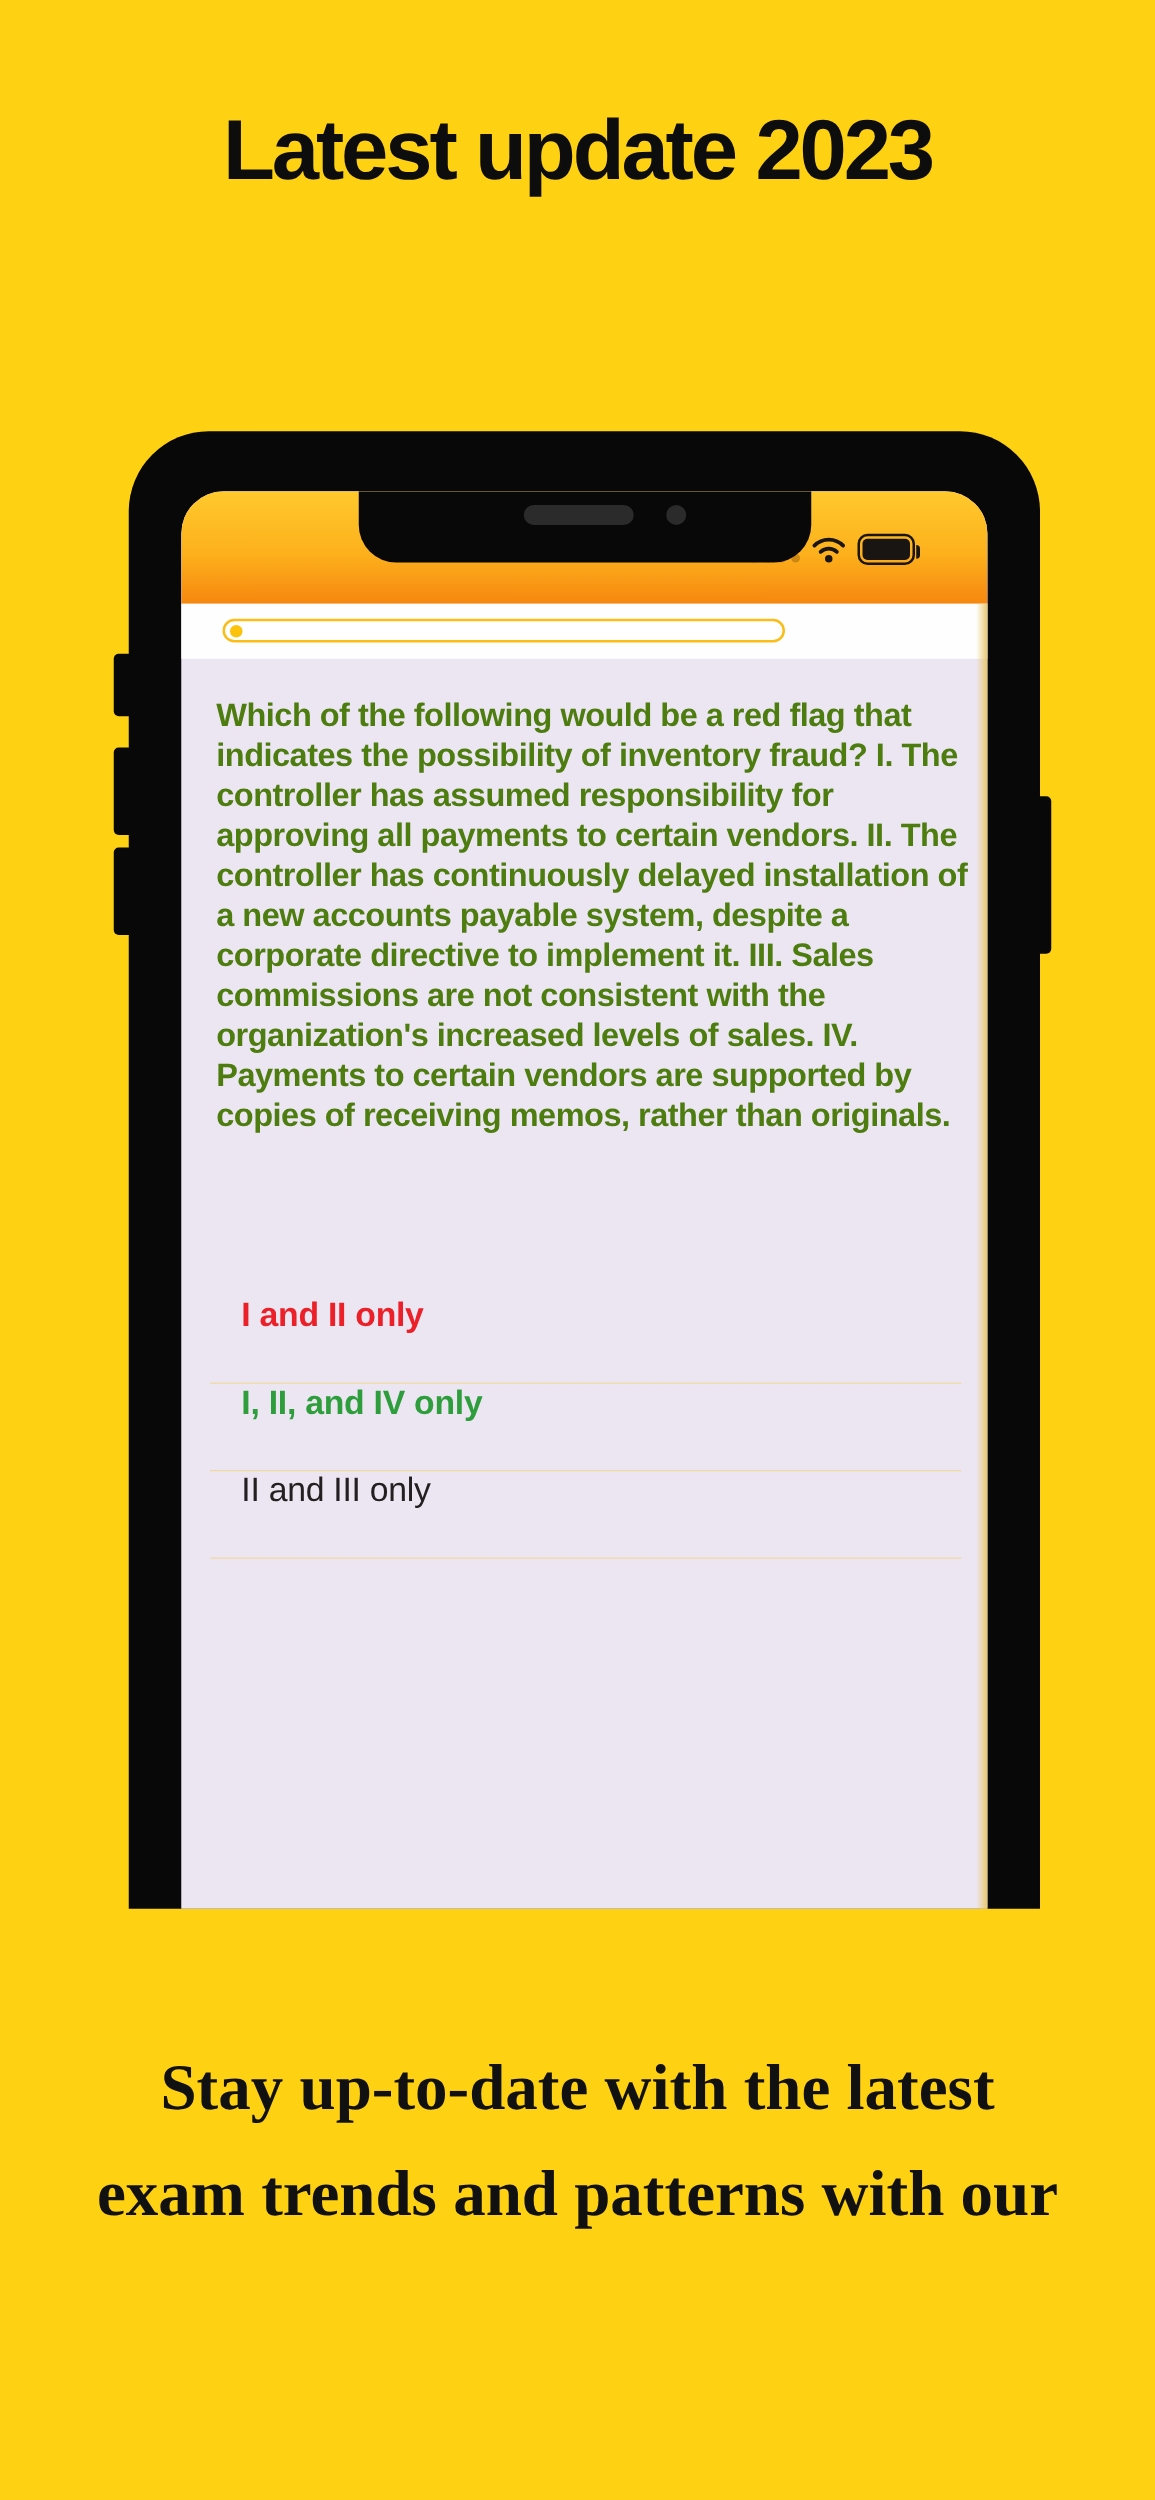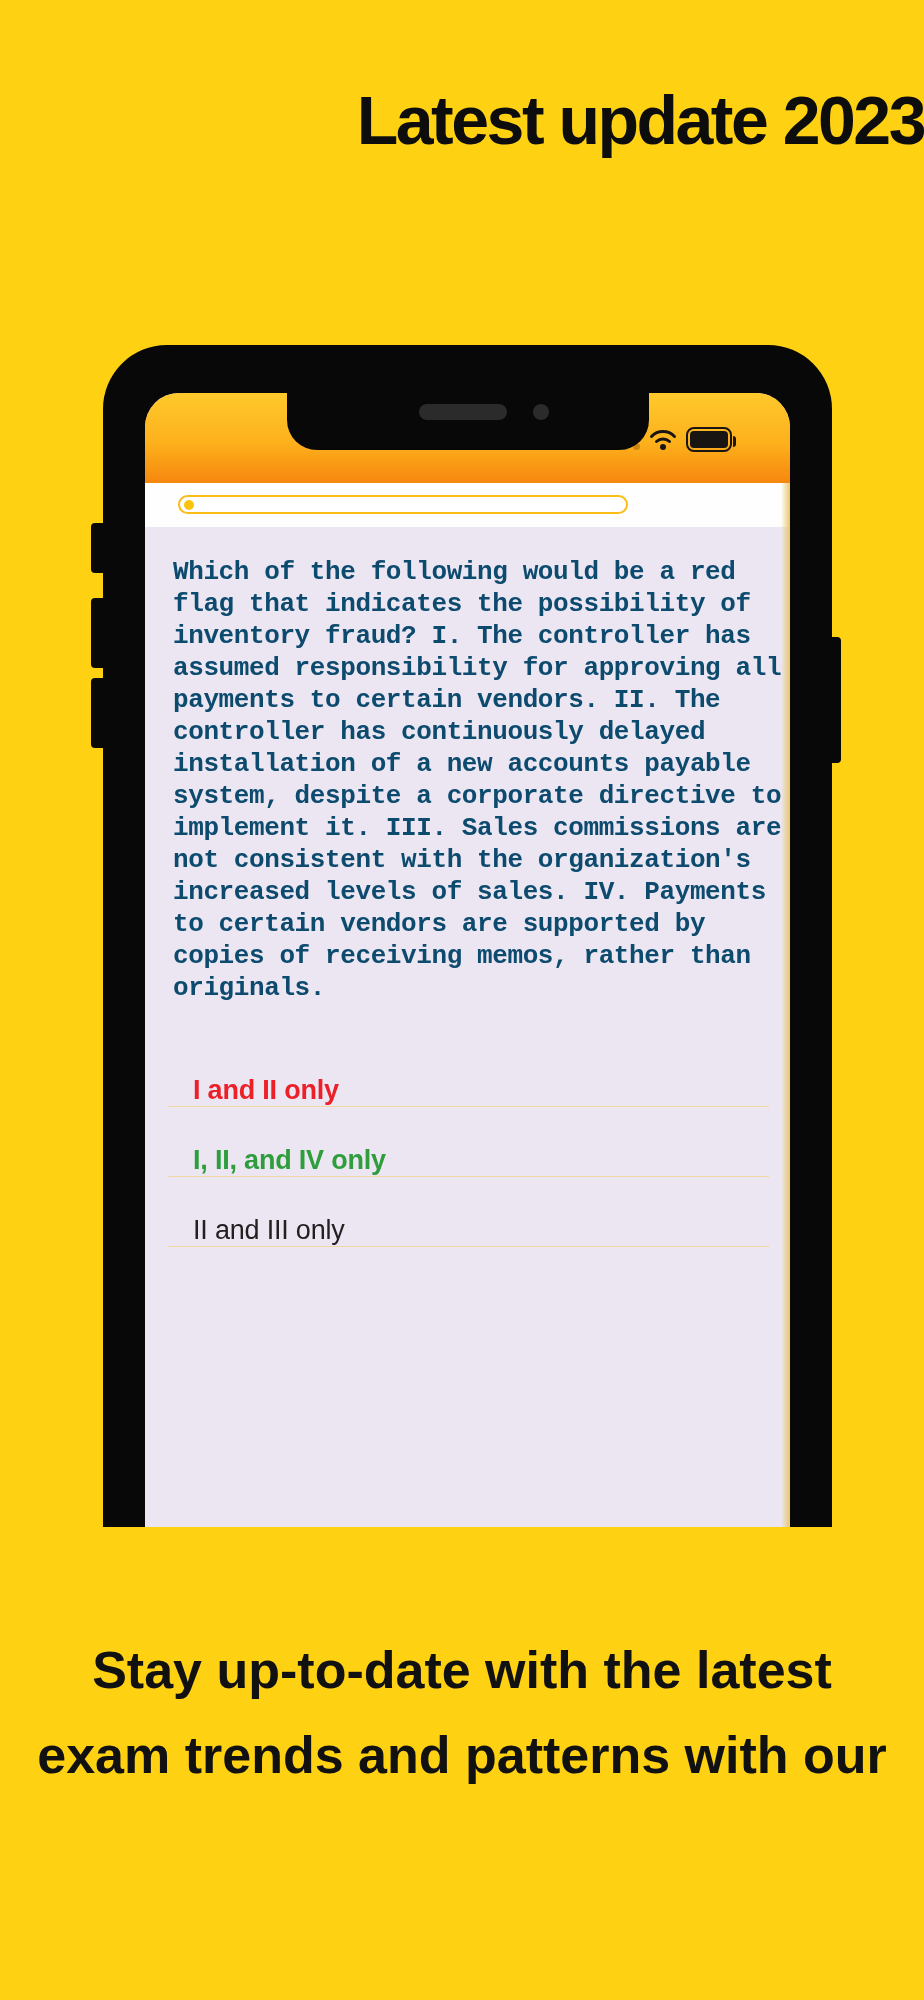--- a/index.html
+++ b/index.html
@@ -1,20 +1,20 @@
 <!DOCTYPE html>
 <html><head>
 <meta charset="utf-8">
 <style>
   html,body{margin:0;padding:0;}
   #page{position:relative;width:924px;height:2000px;background:#FFD113;overflow:hidden;
         font-family:"Liberation Sans",sans-serif;}
 
   
-  .title{position:absolute;top:84px;left:0;right:0;text-align:right;
+  .title{position:absolute;top:84px;left:0;right:0;text-align:center;
          font-size:68px;line-height:72px;font-weight:700;letter-spacing:-2.5px;color:#0d0d0d;}
 
   
   .phone{position:absolute;left:103px;top:345px;width:729px;height:1182px;
          background:#080808;border-radius:64px 64px 0 0;}
   .side-btn{position:absolute;background:#080808;}
   .btn-mute{left:-12px;top:178px;width:13px;height:50px;border-radius:4px 0 0 4px;}
   .btn-volup{left:-12px;top:253px;width:13px;height:70px;border-radius:4px 0 0 4px;}
   .btn-voldown{left:-12px;top:333px;width:13px;height:70px;border-radius:4px 0 0 4px;}
   .btn-power{right:-9px;top:292px;width:10px;height:126px;border-radius:0 4px 4px 0;}
@@ -48,31 +48,31 @@
             border:2.5px solid #FBBD18;border-radius:12px;background:#fff;}
   .progress-dot{position:absolute;left:4px;top:2.5px;width:10px;height:10px;
                 border-radius:50%;background:#FCC30D;}
 
   
   .gold-edge{position:absolute;top:90px;right:0;bottom:0;width:9px;
              background:linear-gradient(90deg,rgba(236,230,242,0),#E9C76A);}
 
   
   .question{position:absolute;left:28px;top:163px;width:610px;
-            font-size:26px;line-height:32px;font-weight:700;letter-spacing:-0.4px;color:#0c4a6e;font-family:Liberation Mono, monospace;}
+            font-size:26px;line-height:32px;font-weight:700;letter-spacing:-0.4px;color:#4d7c0f;}
   .options{position:absolute;left:23px;top:644px;width:601px;}
-  .option-row{height:70px;display:flex;align-items:flex-end;padding-left:25px;
+  .option-row{height:70px;display:flex;align-items:flex-start;padding-left:25px;
               box-sizing:border-box;border-bottom:1.5px solid #EFD9A0;cursor:pointer;}
   .option-label{font-size:27px;letter-spacing:-0.2px;color:#242021;}
   .option-row[data-state="selected-wrong"] .option-label{color:#EB2028;font-weight:700;}
   .option-row[data-state="correct"] .option-label{color:#2E9E3C;font-weight:700;}
 
   
   .footer{position:absolute;top:1628px;left:0;right:0;text-align:center;
-          font-family:Liberation Sans, sans-serif;font-weight:700;font-size:52px;
+          font-family:Liberation Serif, serif;font-weight:700;font-size:52px;
           line-height:85px;color:#111;}
 </style>
 </head>
 <body>
 
 <div id="page">
 
   <div class="title">Latest update 2023</div>
 
   <div class="phone">

